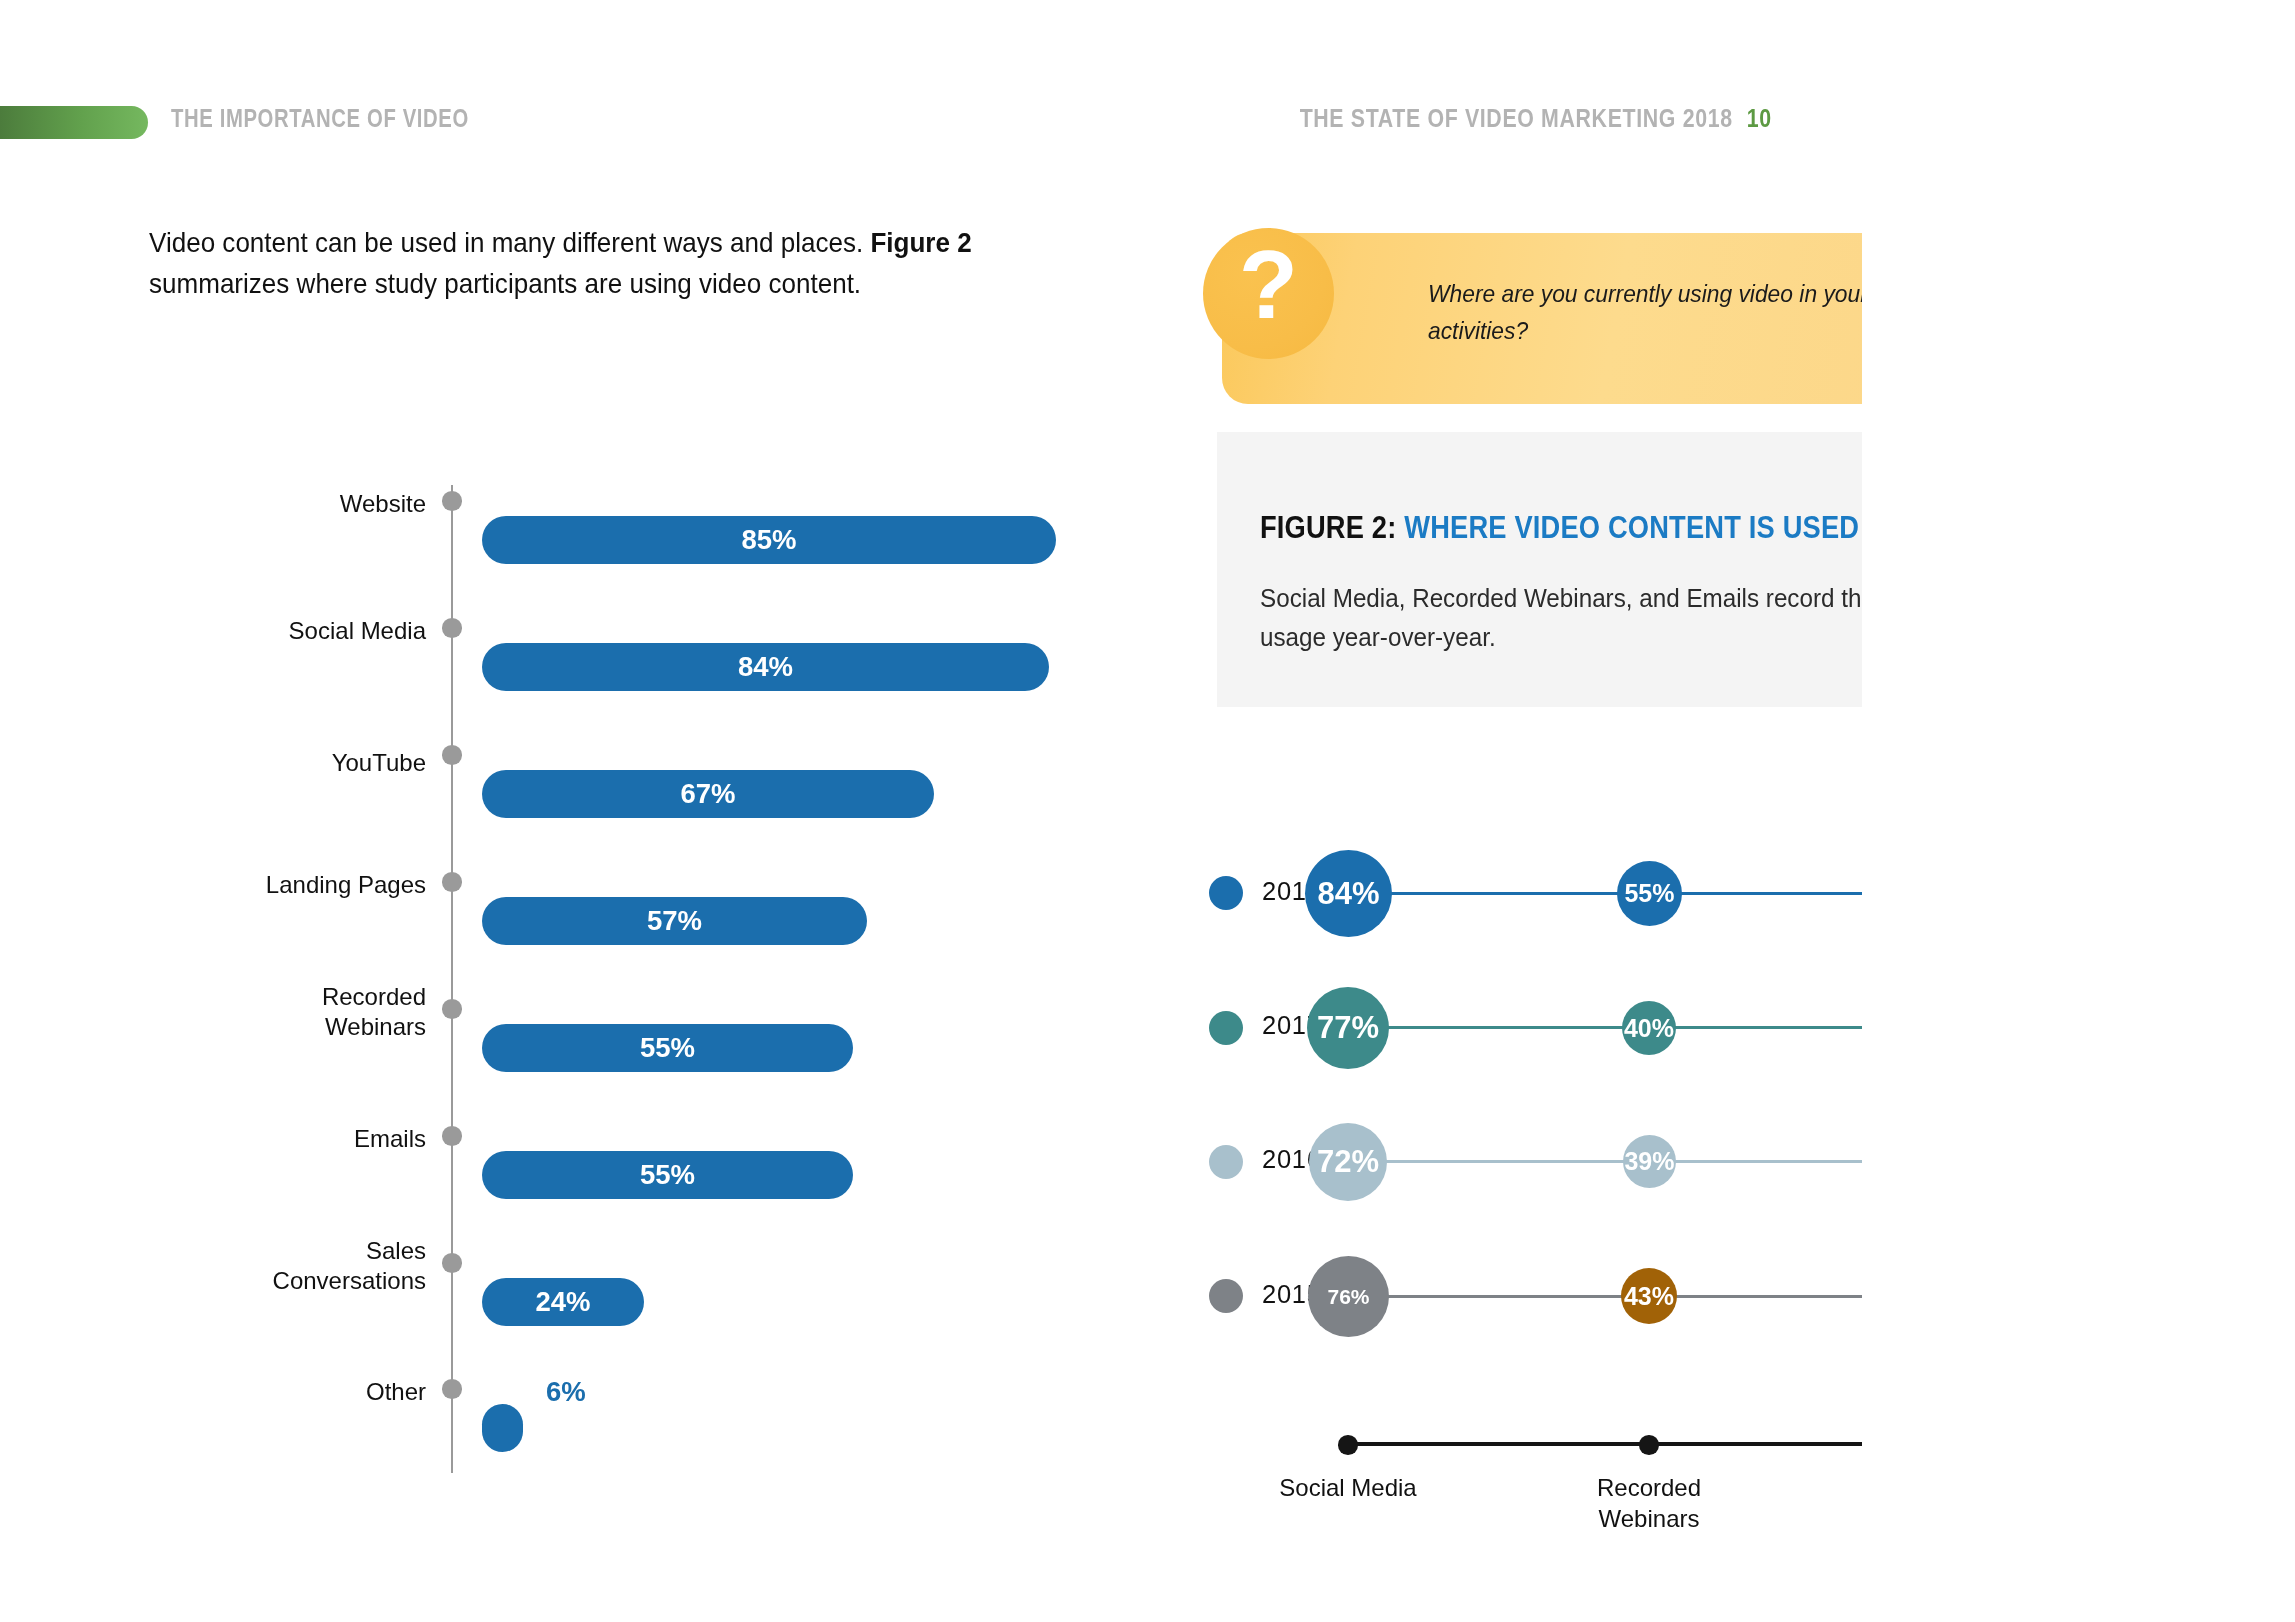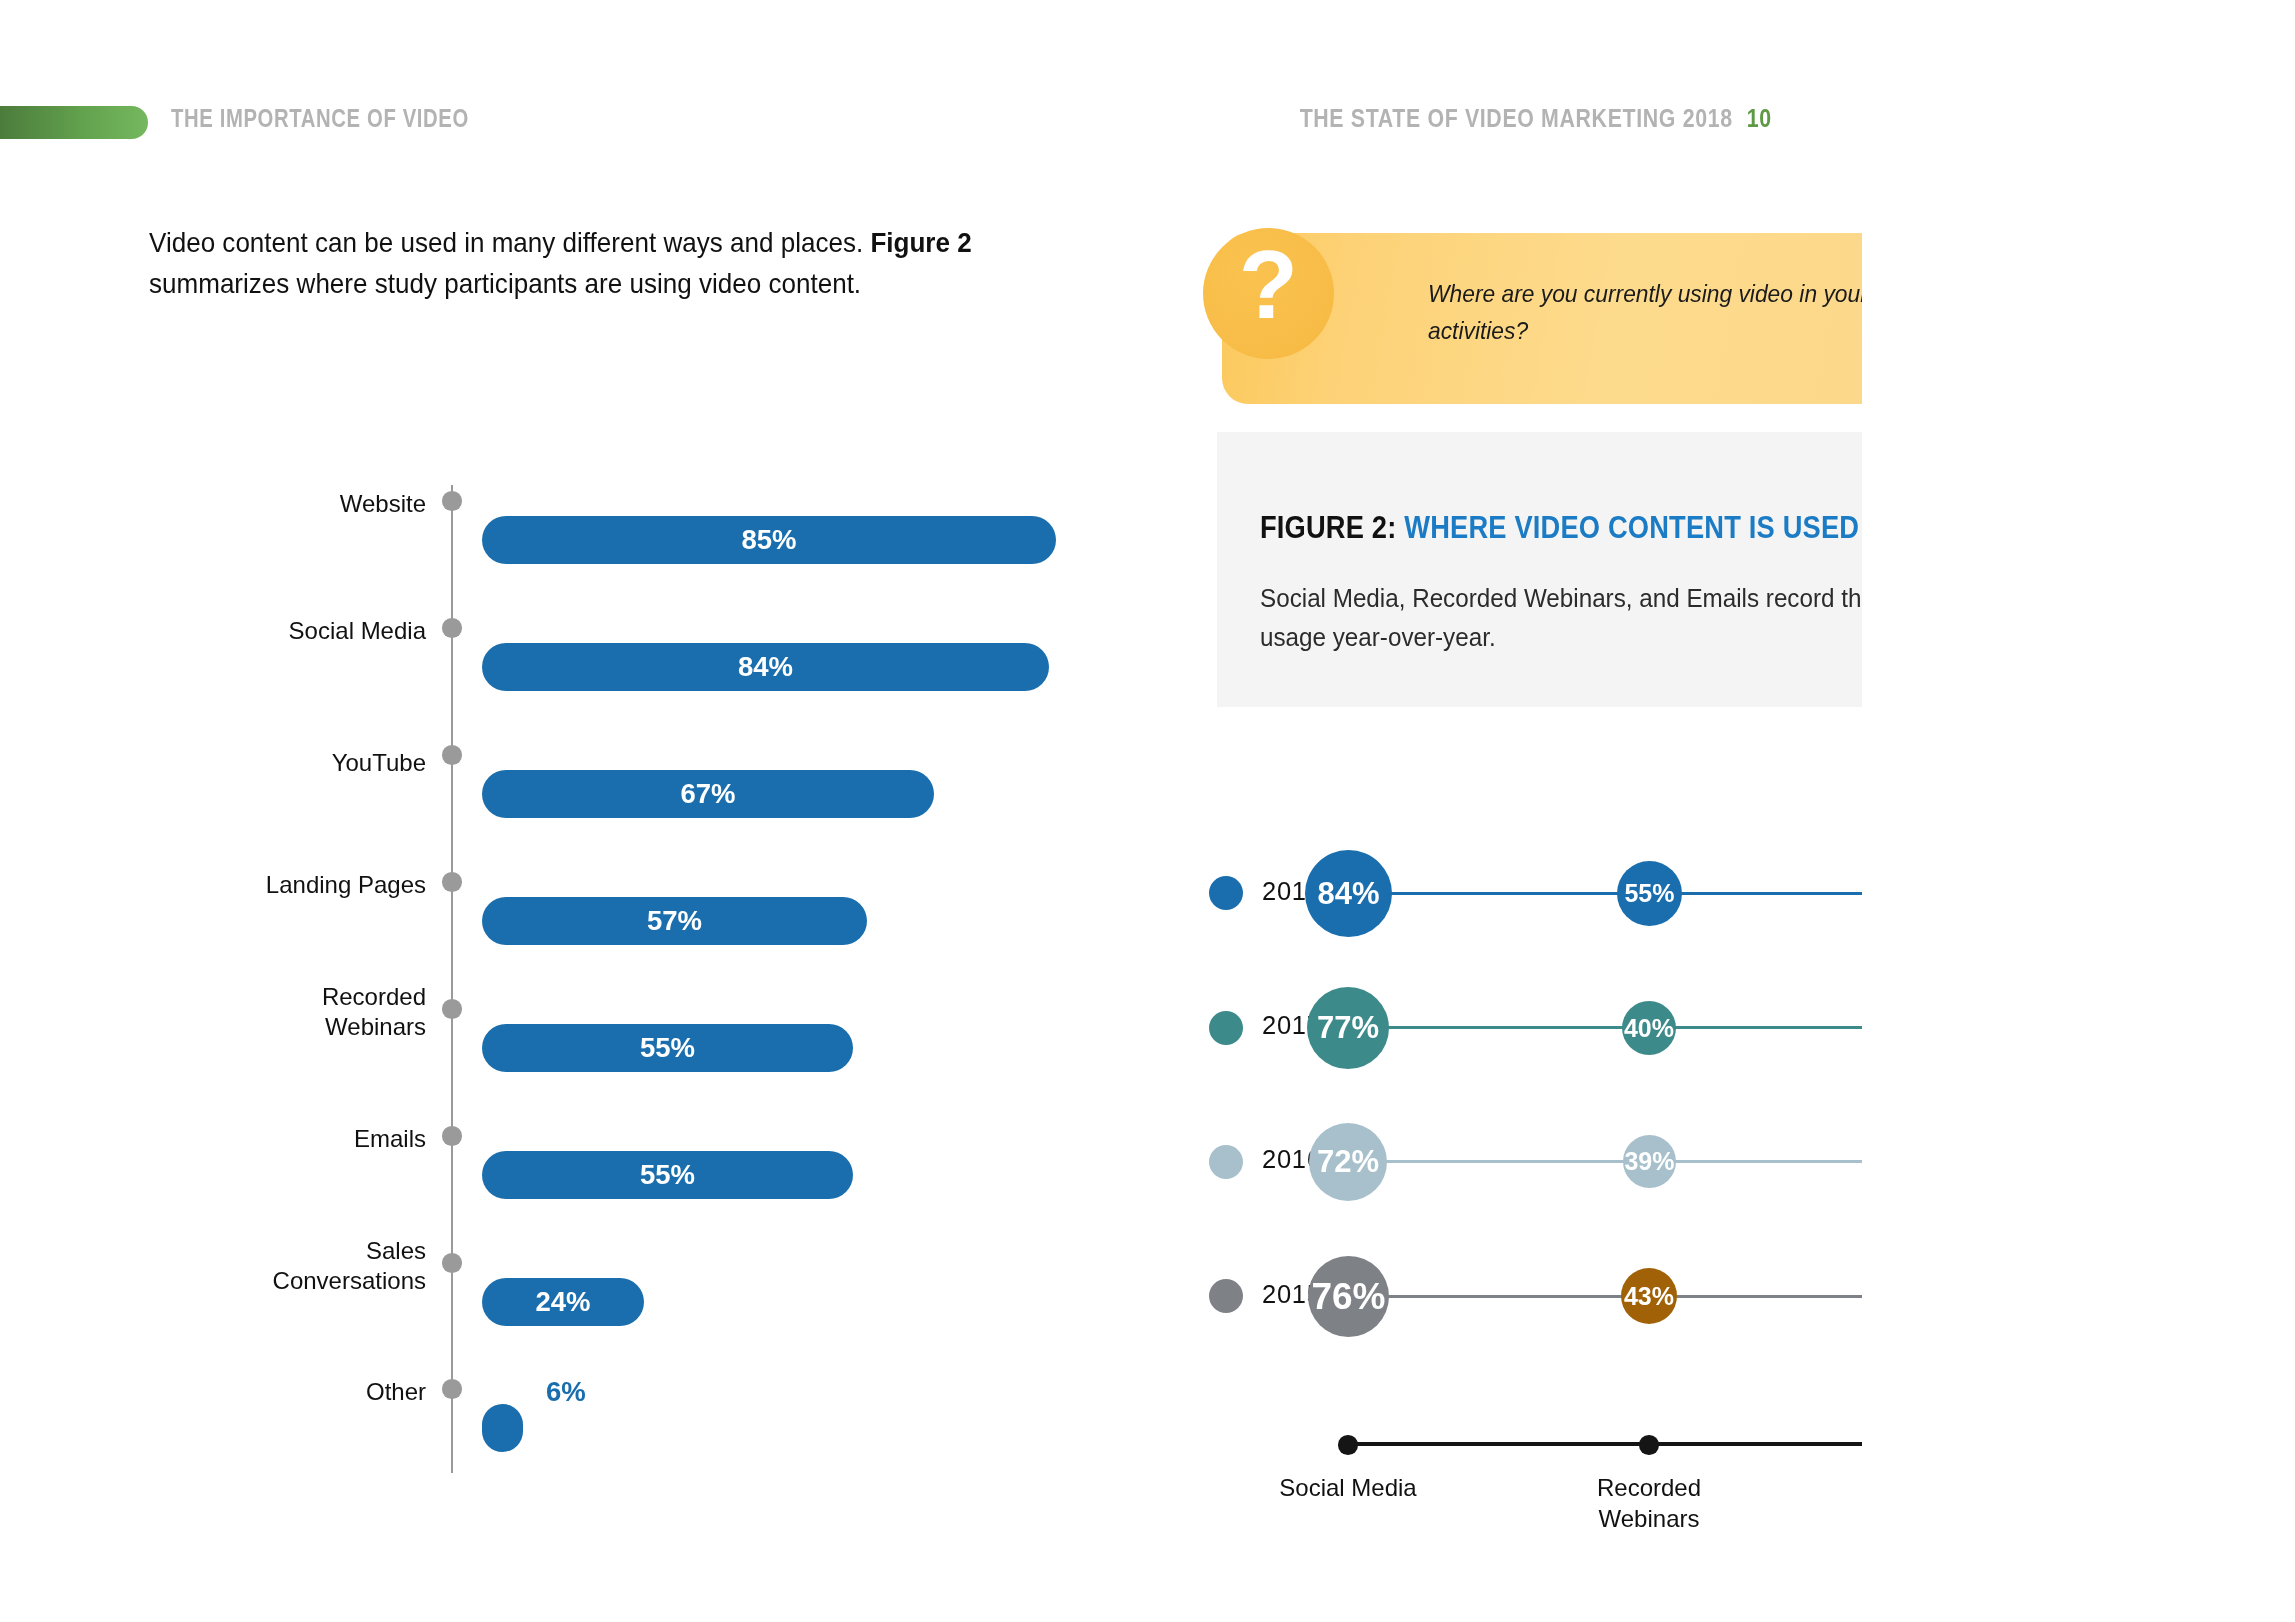--- a/index.html
+++ b/index.html
@@ -361,21 +361,21 @@
       </div>
       <div class="dp-bubble" style="background: rgb(168, 192, 204); width: 53px; height: 53px; left: 432px; top: 324px; font-size: 25px;">
         <span>39%</span>
       </div>
       <div class="dp-bubble" style="background: rgb(168, 192, 204); width: 51px; height: 51px; left: 878px; top: 325px; font-size: 25px;">
         <span>36%</span>
       </div>
       <div class="dp-legend-dot" style="background: rgb(126, 130, 135); top: 468px;"></div>
       <div class="dp-legend-label" style="top: 469px;">2015</div>
       <div class="dp-connector" style="background: rgb(126, 130, 135); left: 157px; width: 746px; top: 484px;"></div>
-      <div class="dp-bubble" style="background: rgb(126, 130, 135); width: 81px; height: 81px; left: 117px; top: 445px; font-size: 37px;">
+      <div class="dp-bubble" style="background: rgb(126, 130, 135); width: 81px; height: 81px; left: 117px; top: 445px; font-size: 21px;">
         <span>76%</span>
       </div>
       <div class="dp-bubble" style="background: #a16207; width: 56px; height: 56px; left: 430px; top: 457px; font-size: 25px;">
         <span>43%</span>
       </div>
       <div class="dp-bubble" style="background: rgb(126, 130, 135); width: 54px; height: 54px; left: 876px; top: 458px; font-size: 25px;">
         <span>40%</span>
       </div>
       <div class="dp-axis-dot" style="left: 147px;"></div>
       <div class="dp-axis-label" style="left: 39px;">Social Media</div>

